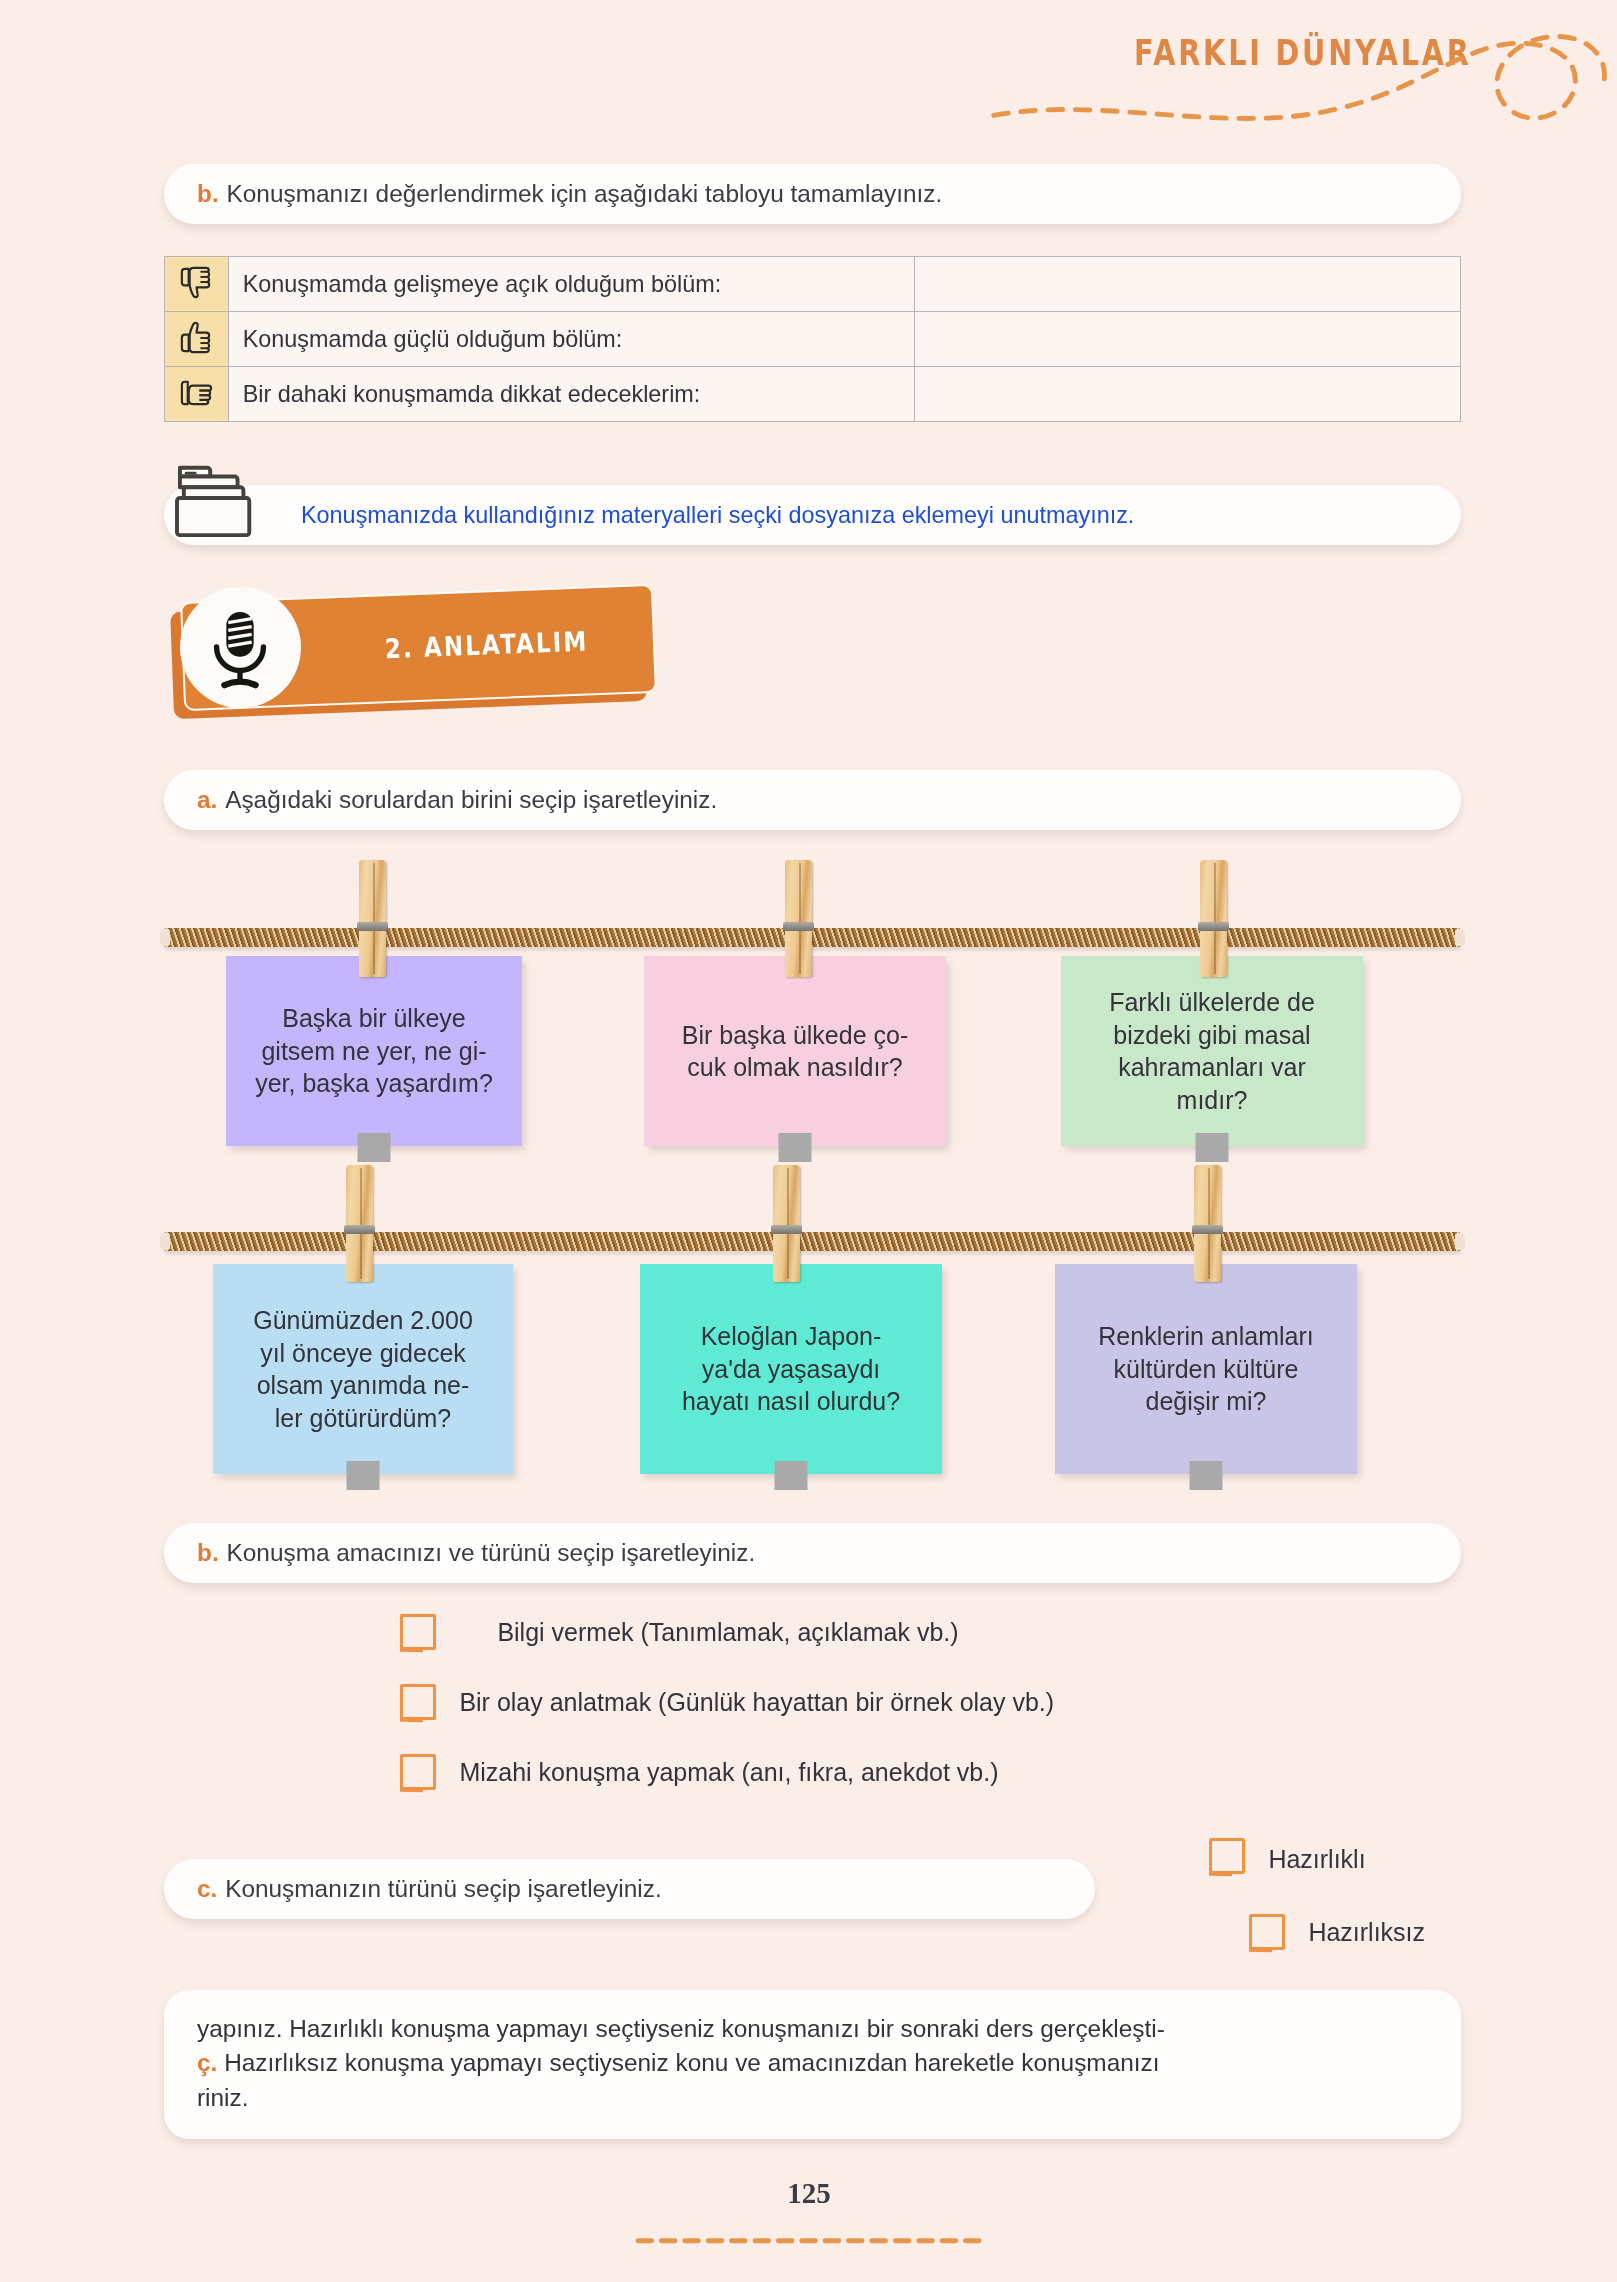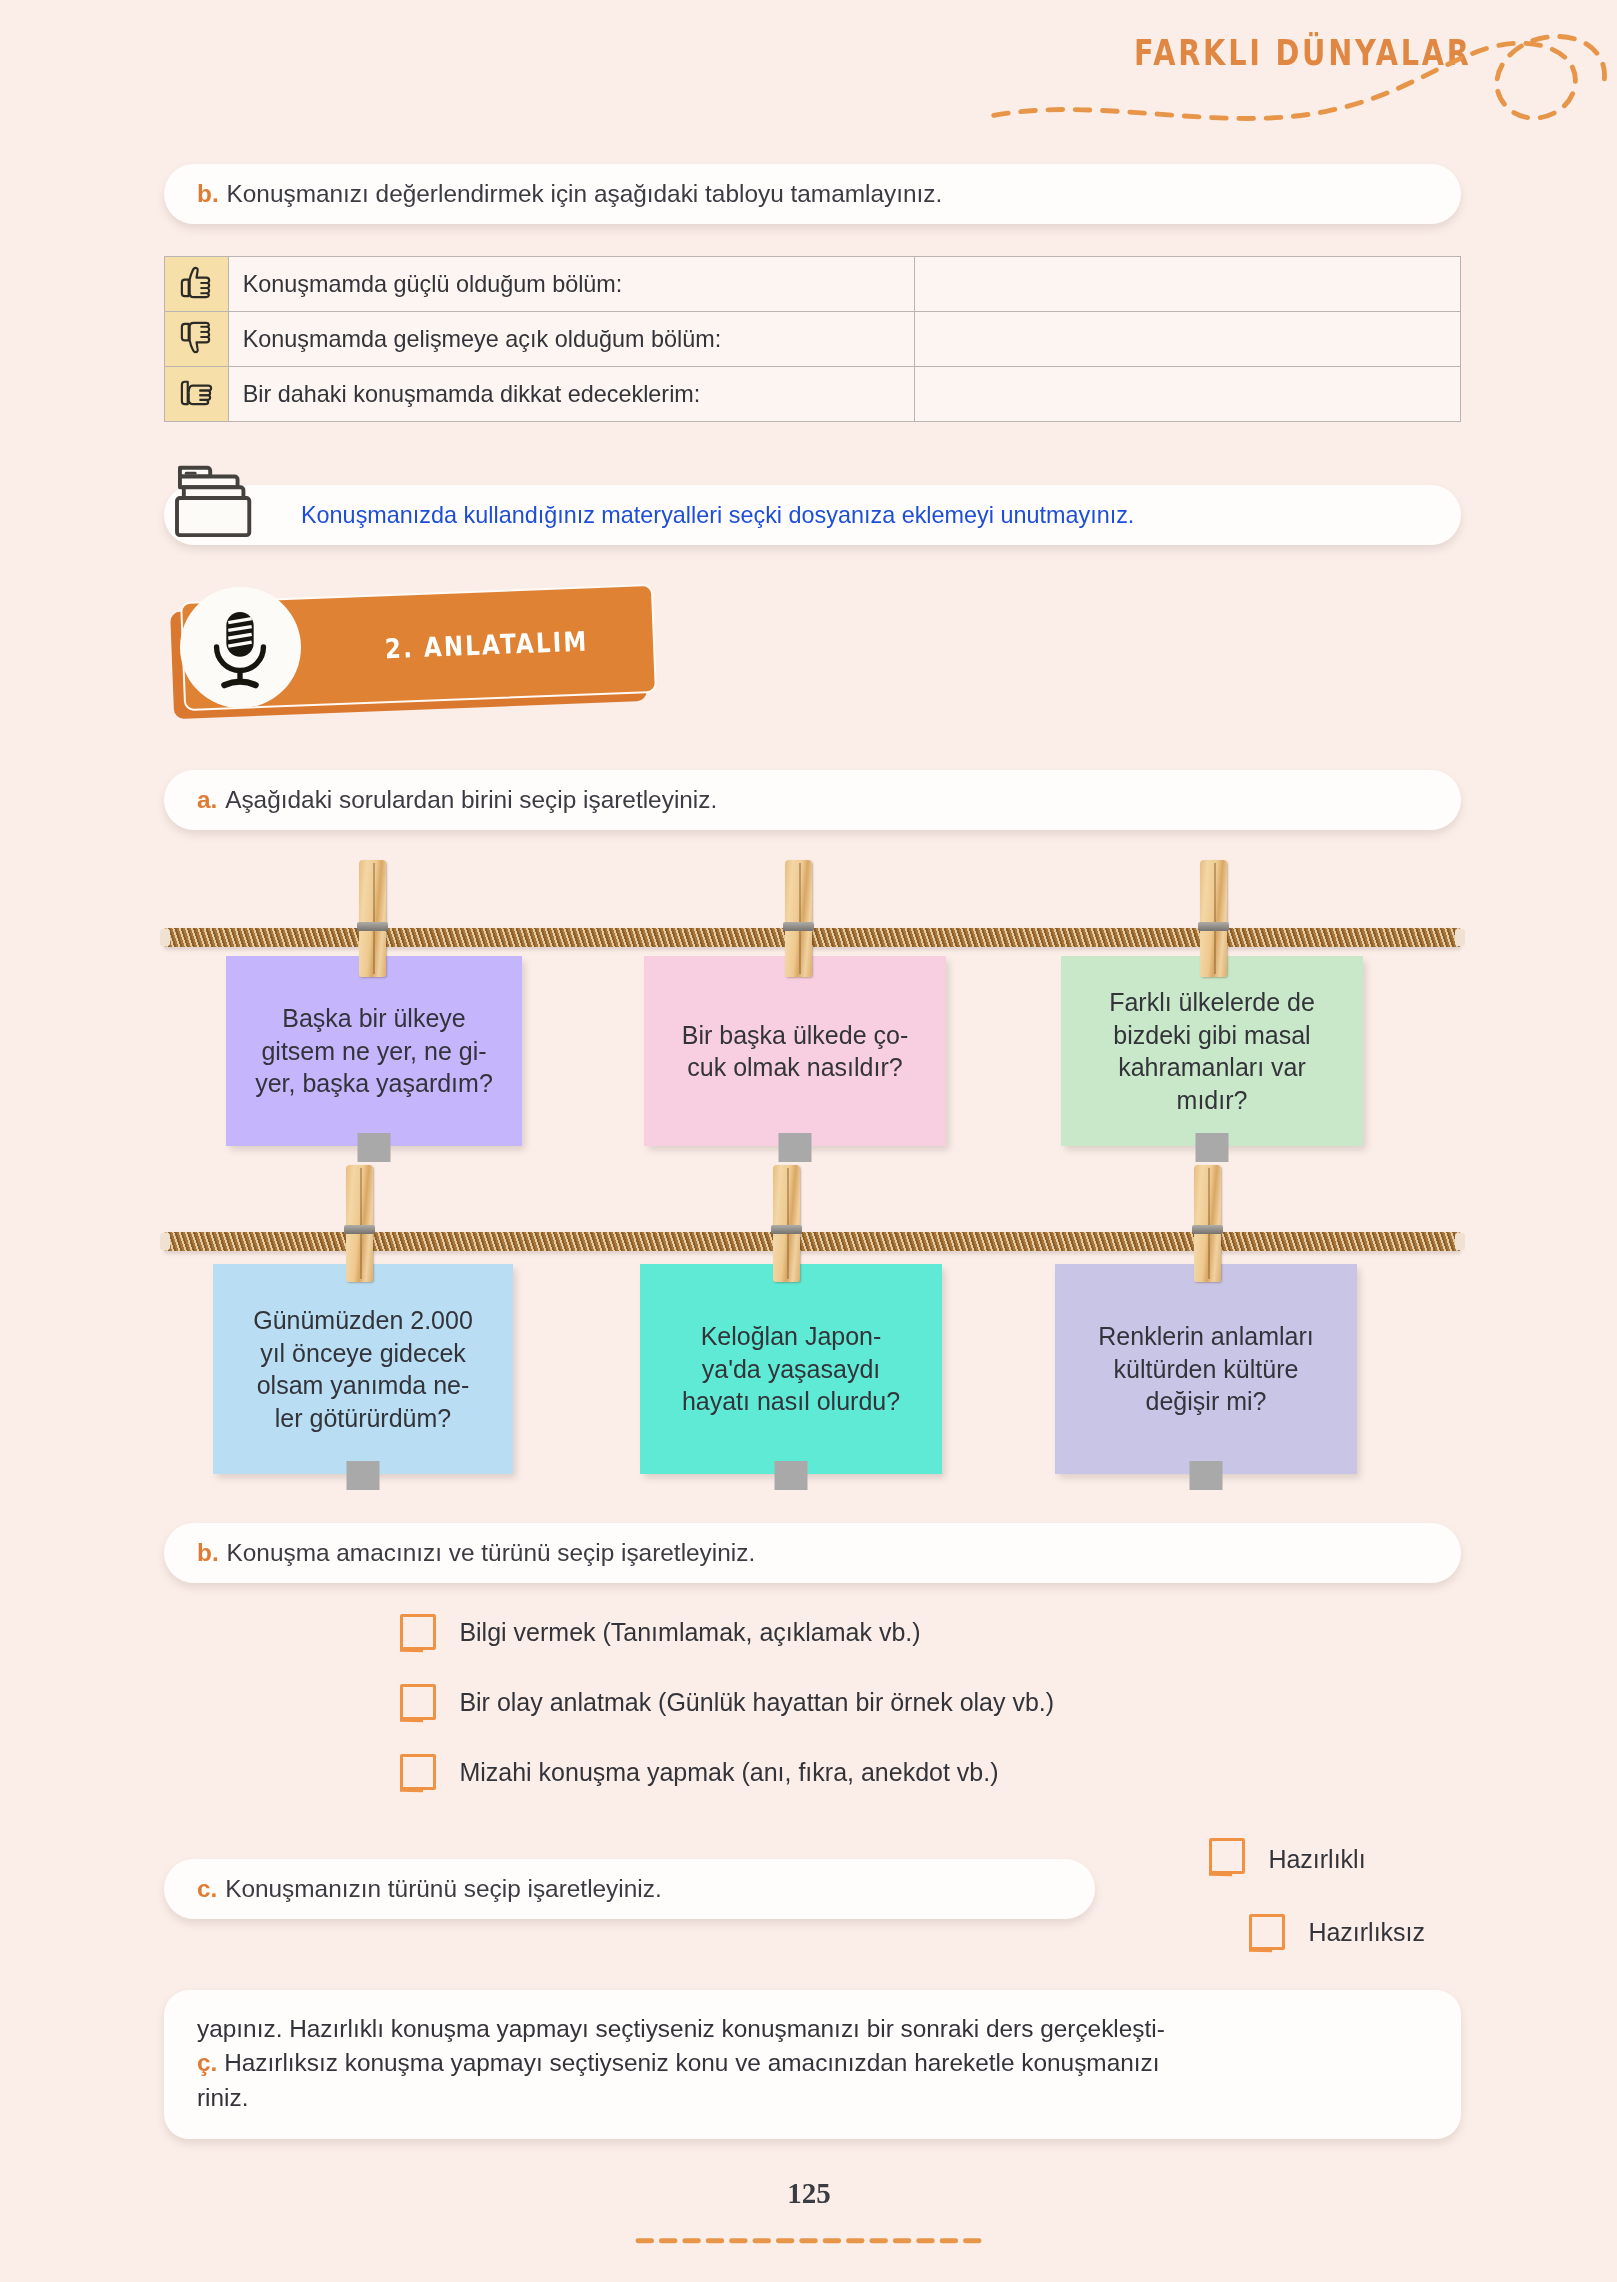--- a/index.html
+++ b/index.html
@@ -310,41 +310,41 @@
 <div class="wbar" style="left:164px; top:164px; width:1297px; height:60px;">
   <span class="lbl">b.</span>
   <span class="txt">Konuşmanızı değerlendirmek için aşağıdaki tabloyu tamamlayınız.</span>
 </div>
 
 <table class="eval-table">
   <tbody>
       <tr>
     <td class="cell-icon">
       <svg width="41" height="39" viewBox="0 0 42 40">
+        <path d="M13 23 L13 6 L9 6 Q6 6 6 9 L6 20 Q6 23 9 23 Z" fill="none" stroke="#2c2a26" stroke-width="2.2" stroke-linejoin="round"></path>
+        <path d="M14 23 Q15 28 17 32 Q18 35 20 35 Q23 35 22 31 L21 25 L31 25 Q34 25 34 22 Q34 20 32 19.5 Q34 19 34 17 Q34 15 32 14.3 Q34 13.6 34 11.6 Q34 9.6 32 9 Q34 8.3 33.6 6.6 Q33.2 5 31 5 L18 5 Q14 5 14 9 Z" fill="none" stroke="#2c2a26" stroke-width="2.2" stroke-linejoin="round"></path>
+        <line x1="25" y1="19.5" x2="32" y2="19.5" stroke="#2c2a26" stroke-width="2"></line>
+        <line x1="25" y1="14.3" x2="32" y2="14.3" stroke="#2c2a26" stroke-width="2"></line>
+        <line x1="25" y1="9" x2="32" y2="9" stroke="#2c2a26" stroke-width="2"></line>
+      </svg>
+    </td>
+    <td class="cell-text">Konuşmamda gelişmeye açık olduğum bölüm:</td>
+    <td class="cell-blank"></td>
+  </tr>
+  <tr>
+    <td class="cell-icon">
+      <svg width="41" height="39" viewBox="0 0 42 40">
         <path d="M13 17 L13 34 L9 34 Q6 34 6 31 L6 20 Q6 17 9 17 Z" fill="none" stroke="#2c2a26" stroke-width="2.2" stroke-linejoin="round"></path>
         <path d="M14 17 Q15 12 17 8 Q18 5 20 5 Q23 5 22 9 L21 15 L31 15 Q34 15 34 18 Q34 20 32 20.5 Q34 21 34 23 Q34 25 32 25.7 Q34 26.4 34 28.4 Q34 30.4 32 31 Q34 31.7 33.6 33.4 Q33.2 35 31 35 L18 35 Q14 35 14 31 Z" fill="none" stroke="#2c2a26" stroke-width="2.2" stroke-linejoin="round"></path>
         <line x1="25" y1="20.5" x2="32" y2="20.5" stroke="#2c2a26" stroke-width="2"></line>
         <line x1="25" y1="25.7" x2="32" y2="25.7" stroke="#2c2a26" stroke-width="2"></line>
         <line x1="25" y1="31" x2="32" y2="31" stroke="#2c2a26" stroke-width="2"></line>
       </svg>
     </td>
     <td class="cell-text">Konuşmamda güçlü olduğum bölüm:</td>
-    <td class="cell-blank"></td>
-  </tr>
-  <tr>
-    <td class="cell-icon">
-      <svg width="41" height="39" viewBox="0 0 42 40">
-        <path d="M13 23 L13 6 L9 6 Q6 6 6 9 L6 20 Q6 23 9 23 Z" fill="none" stroke="#2c2a26" stroke-width="2.2" stroke-linejoin="round"></path>
-        <path d="M14 23 Q15 28 17 32 Q18 35 20 35 Q23 35 22 31 L21 25 L31 25 Q34 25 34 22 Q34 20 32 19.5 Q34 19 34 17 Q34 15 32 14.3 Q34 13.6 34 11.6 Q34 9.6 32 9 Q34 8.3 33.6 6.6 Q33.2 5 31 5 L18 5 Q14 5 14 9 Z" fill="none" stroke="#2c2a26" stroke-width="2.2" stroke-linejoin="round"></path>
-        <line x1="25" y1="19.5" x2="32" y2="19.5" stroke="#2c2a26" stroke-width="2"></line>
-        <line x1="25" y1="14.3" x2="32" y2="14.3" stroke="#2c2a26" stroke-width="2"></line>
-        <line x1="25" y1="9" x2="32" y2="9" stroke="#2c2a26" stroke-width="2"></line>
-      </svg>
-    </td>
-    <td class="cell-text">Konuşmamda gelişmeye açık olduğum bölüm:</td>
     <td class="cell-blank"></td>
   </tr>
   <tr>
     <td class="cell-icon">
       <svg width="43" height="37" viewBox="0 0 44 38">
         <path d="M7 11 L7 28 Q7 31 10 31 L13 31 L13 8 L10 8 Q7 8 7 11 Z" fill="none" stroke="#2c2a26" stroke-width="2.2" stroke-linejoin="round"></path>
         <path d="M14 19 Q14 12 18 12 L34 12 Q37 12 37 14.6 Q37 17 34 17 L25 17" fill="none" stroke="#2c2a26" stroke-width="2.2" stroke-linejoin="round"></path>
         <path d="M25 17 L33 17 Q36 17 36 19.4 Q36 21.8 33 21.8 L25 21.8" fill="none" stroke="#2c2a26" stroke-width="2.2" stroke-linejoin="round"></path>
         <path d="M25 21.8 L33 21.8 Q36 21.8 36 24.2 Q36 26.6 33 26.6 L25 26.6" fill="none" stroke="#2c2a26" stroke-width="2.2" stroke-linejoin="round"></path>
         <path d="M14 19 L14 27 Q14 31 19 31 L31 31 Q34 31 34 28.8 Q34 26.6 31 26.6" fill="none" stroke="#2c2a26" stroke-width="2.2" stroke-linejoin="round"></path>
@@ -482,21 +482,21 @@
     <div>değişir mi?</div>
   </div>
   <div class="card-clip"></div>
 </div>
 
 <div class="wbar" style="left:164px; top:1523px; width:1297px; height:60px;">
   <span class="lbl">b.</span>
   <span class="txt">Konuşma amacınızı ve türünü seçip işaretleyiniz.</span>
 </div>
 
-<div class="cbrow" style="left:400px; top:1614px;">
+<div class="cbrow" style="left:400px; top:1614px;gap:38px;">
   <div class="cbox"></div>
   <span class="txt">Bilgi vermek (Tanımlamak, açıklamak vb.)</span>
 </div>
 <div class="cbrow" style="left:400px; top:1684px;">
   <div class="cbox"></div>
   <span class="txt">Bir olay anlatmak (Günlük hayattan bir örnek olay vb.)</span>
 </div>
 <div class="cbrow" style="left:400px; top:1754px;">
   <div class="cbox"></div>
   <span class="txt">Mizahi konuşma yapmak (anı, fıkra, anekdot vb.)</span>

